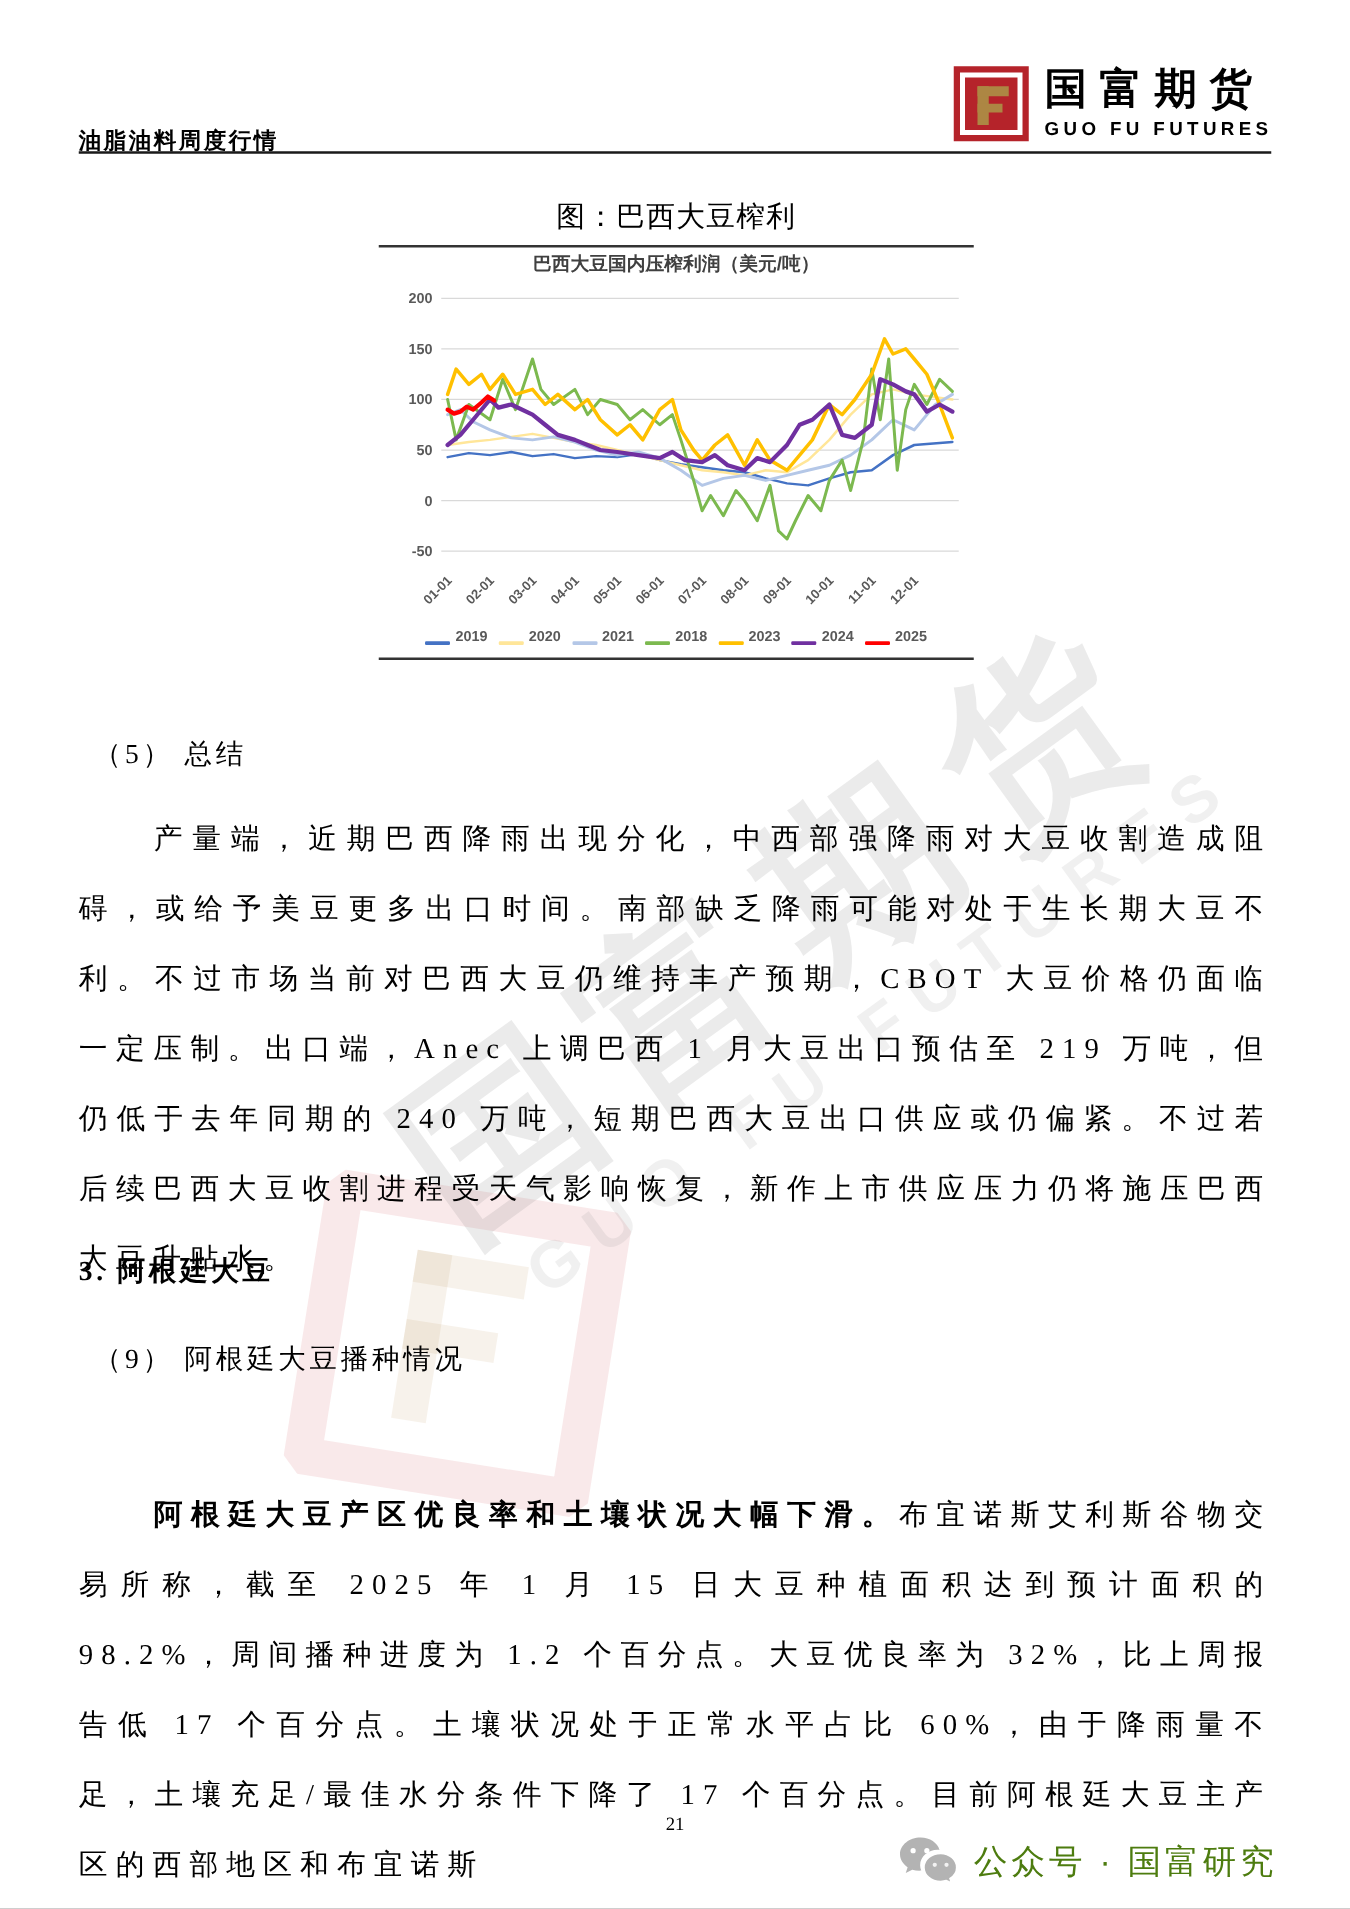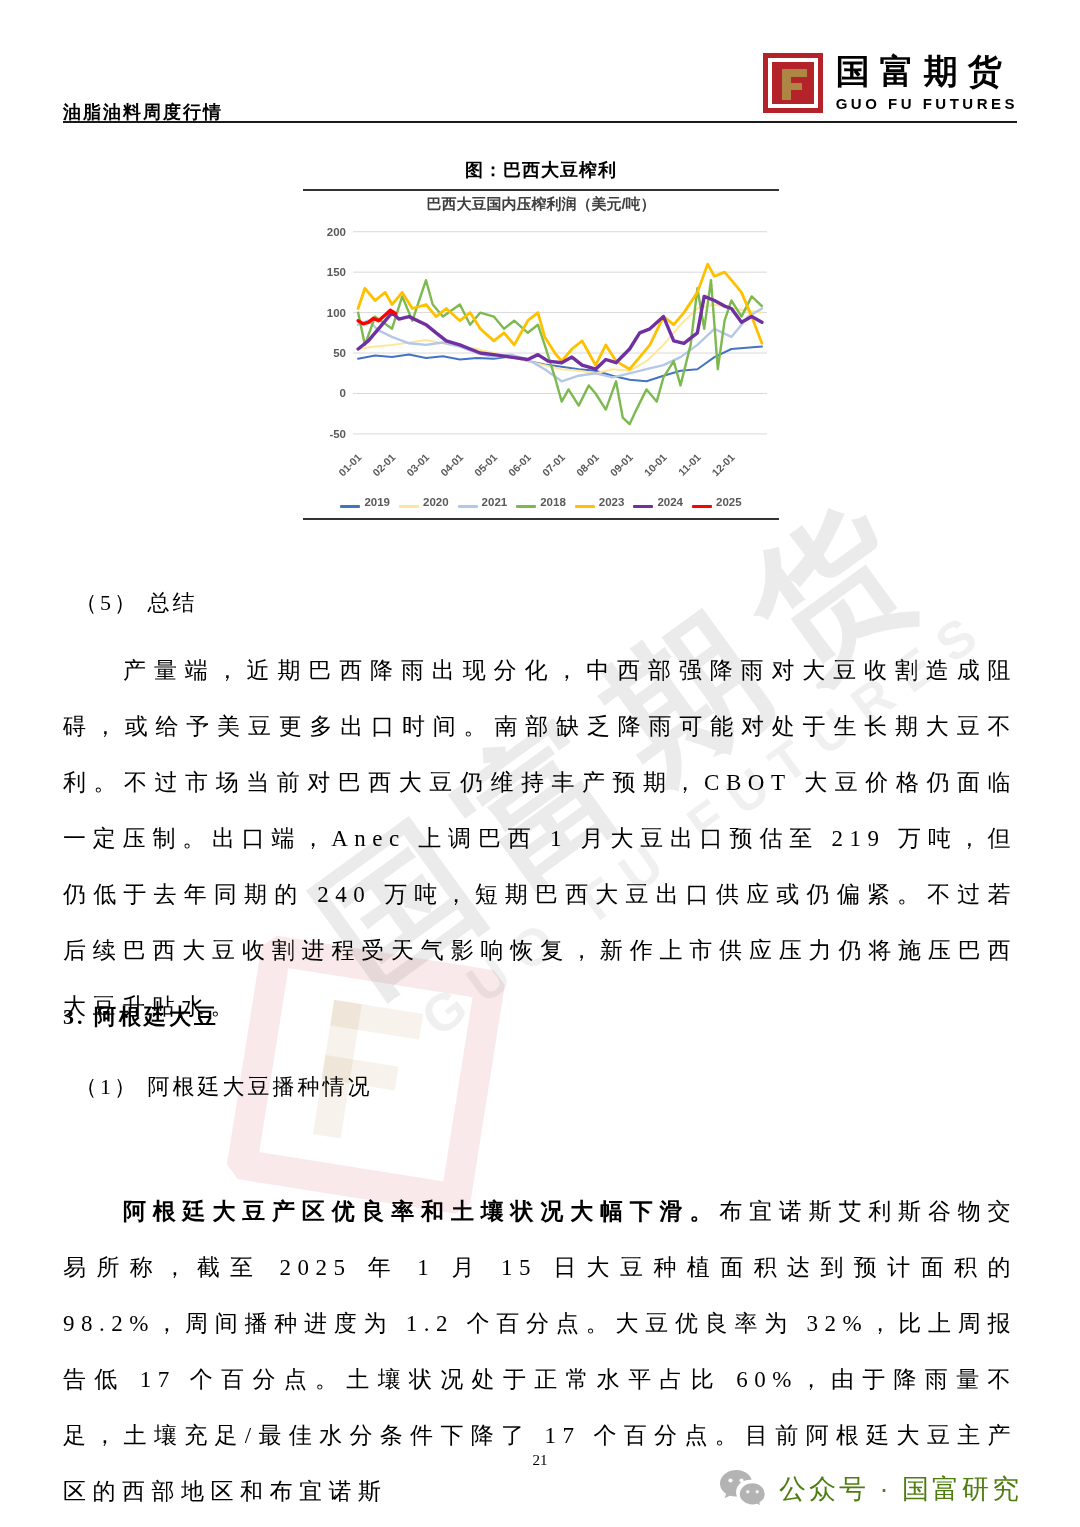--- a/index.html
+++ b/index.html
@@ -19,21 +19,21 @@
   
   .watermark { position:absolute; left:90px; top:560px; width:860px; height:620px;
     transform:rotate(-36deg); pointer-events:none; z-index:0; }
   .wm-cn { position:absolute; left:235px; top:170px; font-size:150px; letter-spacing:28px;
     color:rgba(128,128,128,0.16); white-space:nowrap; font-weight:bold; }
   .wm-en { position:absolute; left:265px; top:350px; font-size:52px; letter-spacing:16px;
     color:rgba(140,140,140,0.13); white-space:nowrap; font-weight:bold; font-family:"Liberation Sans", sans-serif; }
   .wm-logo { position:absolute; left:20px; top:220px; }
   
   .figure-block { position:absolute; left:303px; top:158px; width:476px; z-index:1; }
-  .figure-title { text-align:center; font-size:18px; font-weight:bold; letter-spacing:1px; padding-bottom:7px; }
+  .figure-title { text-align:center; font-size:23px; font-weight:normal; letter-spacing:1px; padding-bottom:7px; }
   .figure-chart { border-top:2px solid #333; border-bottom:2px solid #333; padding-top:4px; background:transparent; }
   .chart-subtitle { text-align:center; font-size:15px; font-weight:bold; color:#404040;
     font-family:"Liberation Sans", sans-serif; margin-bottom:2px; }
   .chart-legend { display:flex; justify-content:center; align-items:center; gap:9px; padding:4px 0 10px 0;
     font-family:"Liberation Sans", sans-serif; font-size:11.5px; font-weight:bold; color:#595959; }
   .legend-item { display:flex; align-items:flex-end; gap:4px; }
   .legend-swatch { width:20px; height:3px; border-radius:1px; }
   .figure-source { font-size:16px; font-weight:bold; padding:8px 0 0 2px; letter-spacing:2px; }
   .sub-heading { position:absolute; left:75px; font-size:22px; letter-spacing:3px; }
   .sub-heading.s5 { top:588px; }
@@ -152,21 +152,21 @@
             <span>2025</span>
           </span>
         </div>
     </div>
   </div>
 
   <div class="sub-heading s5">（5） 总结</div>
   <div class="para p1">产量端，近期巴西降雨出现分化，中西部强降雨对大豆收割造成阻碍，或给予美豆更多出口时间。南部缺乏降雨可能对处于生长期大豆不利。不过市场当前对巴西大豆仍维持丰产预期，CBOT 大豆价格仍面临一定压制。出口端，Anec 上调巴西 1 月大豆出口预估至 219 万吨，但仍低于去年同期的 240 万吨，短期巴西大豆出口供应或仍偏紧。不过若后续巴西大豆收割进程受天气影响恢复，新作上市供应压力仍将施压巴西大豆升贴水。</div>
 
   <div class="big-heading">3. 阿根廷大豆</div>
-  <div class="sub-heading s31">（1） 阿根廷大豆播种情况</div>
+  <div class="sub-heading s31">（9） 阿根廷大豆播种情况</div>
   <div class="para p2"><span class="lead">阿根廷大豆产区优良率和土壤状况大幅下滑。</span><span>布宜诺斯艾利斯谷物交易所称，截至 2025 年 1 月 15 日大豆种植面积达到预计面积的 98.2%，周间播种进度为 1.2 个百分点。大豆优良率为 32%，比上周报告低 17 个百分点。土壤状况处于正常水平占比 60%，由于降雨量不足，土壤充足/最佳水分条件下降了 17 个百分点。目前阿根廷大豆主产区的西部地区和布宜诺斯</span></div>
 
   <div class="page-number">21</div>
   <div class="wechat-tag">
     <svg width="48" height="42" viewBox="0 0 48 42">
       <g fill="#b3b3b3">
         <path d="M17.5 2 C8.4 2 1 8 1 15.4 c0 4.2 2.4 7.9 6.1 10.3 l-1.5 4.6 5.2-2.6 c1.8 .5 3.7 .8 5.7 .8 .5 0 1 0 1.5-.1 -.6-1.3-.9-2.7-.9-4.2 0-6.9 6.3-12.4 14-12.4 .5 0 1 0 1.5 .1 C31.1 6.3 24.9 2 17.5 2 Z"></path>
         <path d="M33.5 14.5 c-7.5 0-13.5 5.1-13.5 11.4 0 6.3 6 11.4 13.5 11.4 1.6 0 3.2-.2 4.6-.7 l4.4 2.2-1.3-3.9 c3.2-2.1 5.3-5.3 5.3-9 0-6.3-6-11.4-13-11.4 Z" stroke="#ffffff" stroke-width="1.6"></path>
       </g>
       <g fill="#ffffff">

